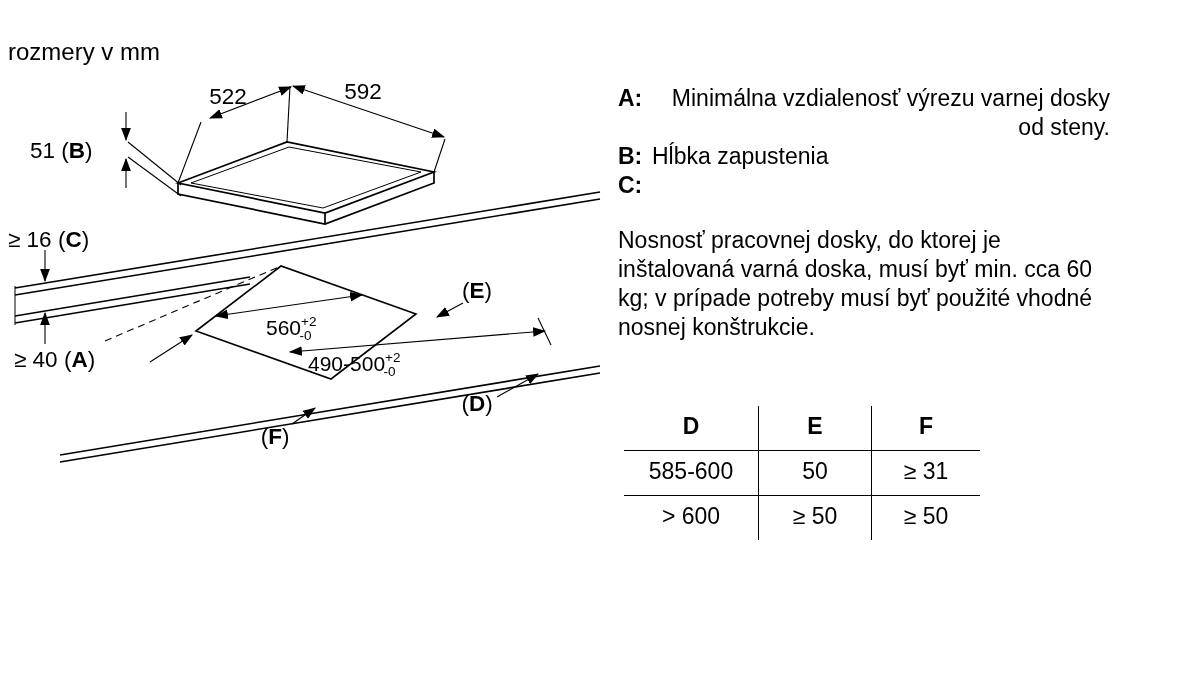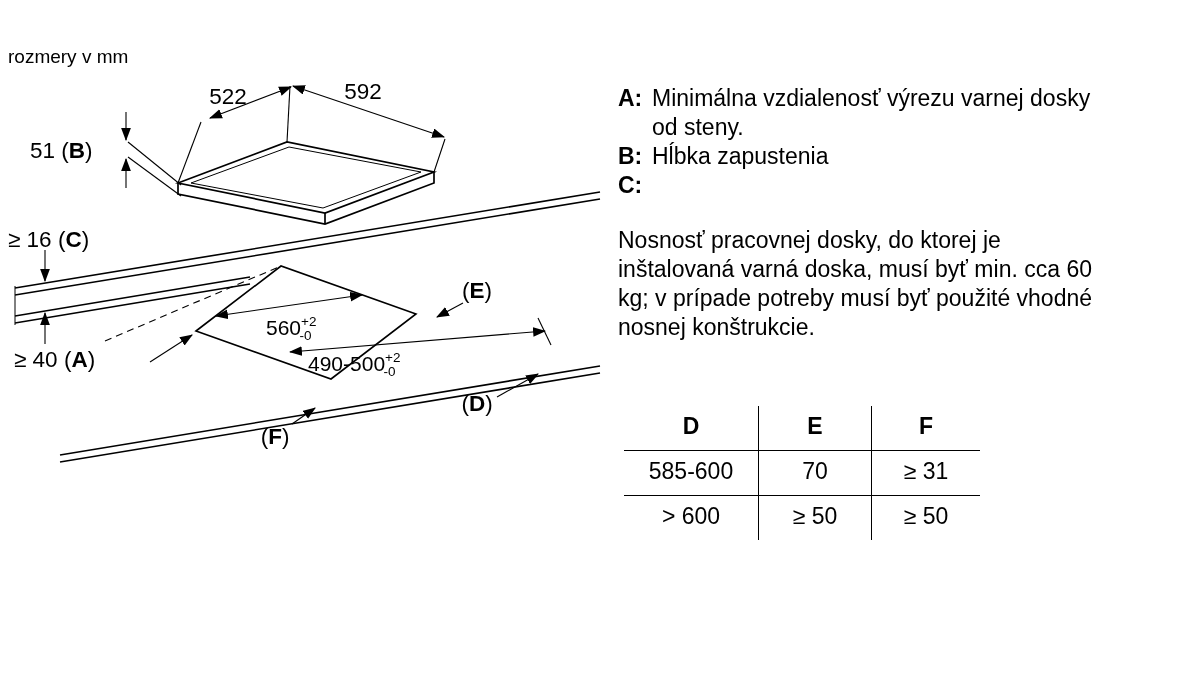--- a/index.html
+++ b/index.html
@@ -1,29 +1,29 @@
 <!DOCTYPE html>
 <html><head>
 <meta charset="utf-8">
 <style>
   html,body{margin:0;padding:0;background:#ffffff;}
   body{width:1200px;height:674px;position:relative;overflow:hidden;
        font-family:"Liberation Sans",sans-serif;color:#000;}
   .canvas{position:absolute;inset:0;background:#fff;}
-  .diagram-title{position:absolute;left:8px;top:46px;font-size:19px;}
+  .diagram-title{position:absolute;left:8px;top:38px;font-size:24px;}
   svg.diag{position:absolute;left:0;top:0;}
   svg text{font-family:"Liberation Sans",sans-serif;fill:#000;}
   .dim{font-size:22.5px;}
   .small{font-size:21px;}
   .tol{font-size:13.5px;}
   .bl{font-weight:bold;}
   .right-col{position:absolute;left:618px;top:84px;width:524px;font-size:23px;line-height:29px;}
   .def-row{display:flex;}
   .def-letter{font-weight:bold;width:34px;flex:none;}
-  .def-text{max-width:458px;}
+  .def-text{max-width:458px;text-align:right;}
   .note{margin:26px 0 8px 0;max-width:500px;}
   table.dims{border-collapse:collapse;margin:64px 0 0 6px;font-size:23px;}
   table.dims th,table.dims td{padding:6px 8px 9px;text-align:center;font-weight:normal;}
   table.dims th{font-weight:bold;border-bottom:1.6px solid #000;}
   table.dims td.c1,table.dims th.c1{width:118px;}
   table.dims td.c2,table.dims th.c2{width:96px;}
   table.dims td.c3,table.dims th.c3{width:92px;}
   table.dims .sep{border-left:1.6px solid #000;}
   table.dims tbody tr.mid td{border-bottom:1.6px solid #000;text-align:center;}
 </style>
@@ -131,21 +131,21 @@
       <thead>
         <tr>
           <th class="c1">D</th>
           <th class="c2 sep">E</th>
           <th class="c3 sep">F</th>
         </tr>
       </thead>
       <tbody>
         <tr class="mid">
           <td class="c1">585-600</td>
-          <td class="c2 sep">70</td>
+          <td class="c2 sep">50</td>
           <td class="c3 sep">≥ 31</td>
         </tr>
         <tr>
           <td class="c1">&gt; 600</td>
           <td class="c2 sep">≥ 50</td>
           <td class="c3 sep">≥ 50</td>
         </tr>
       </tbody>
     </table>
 

